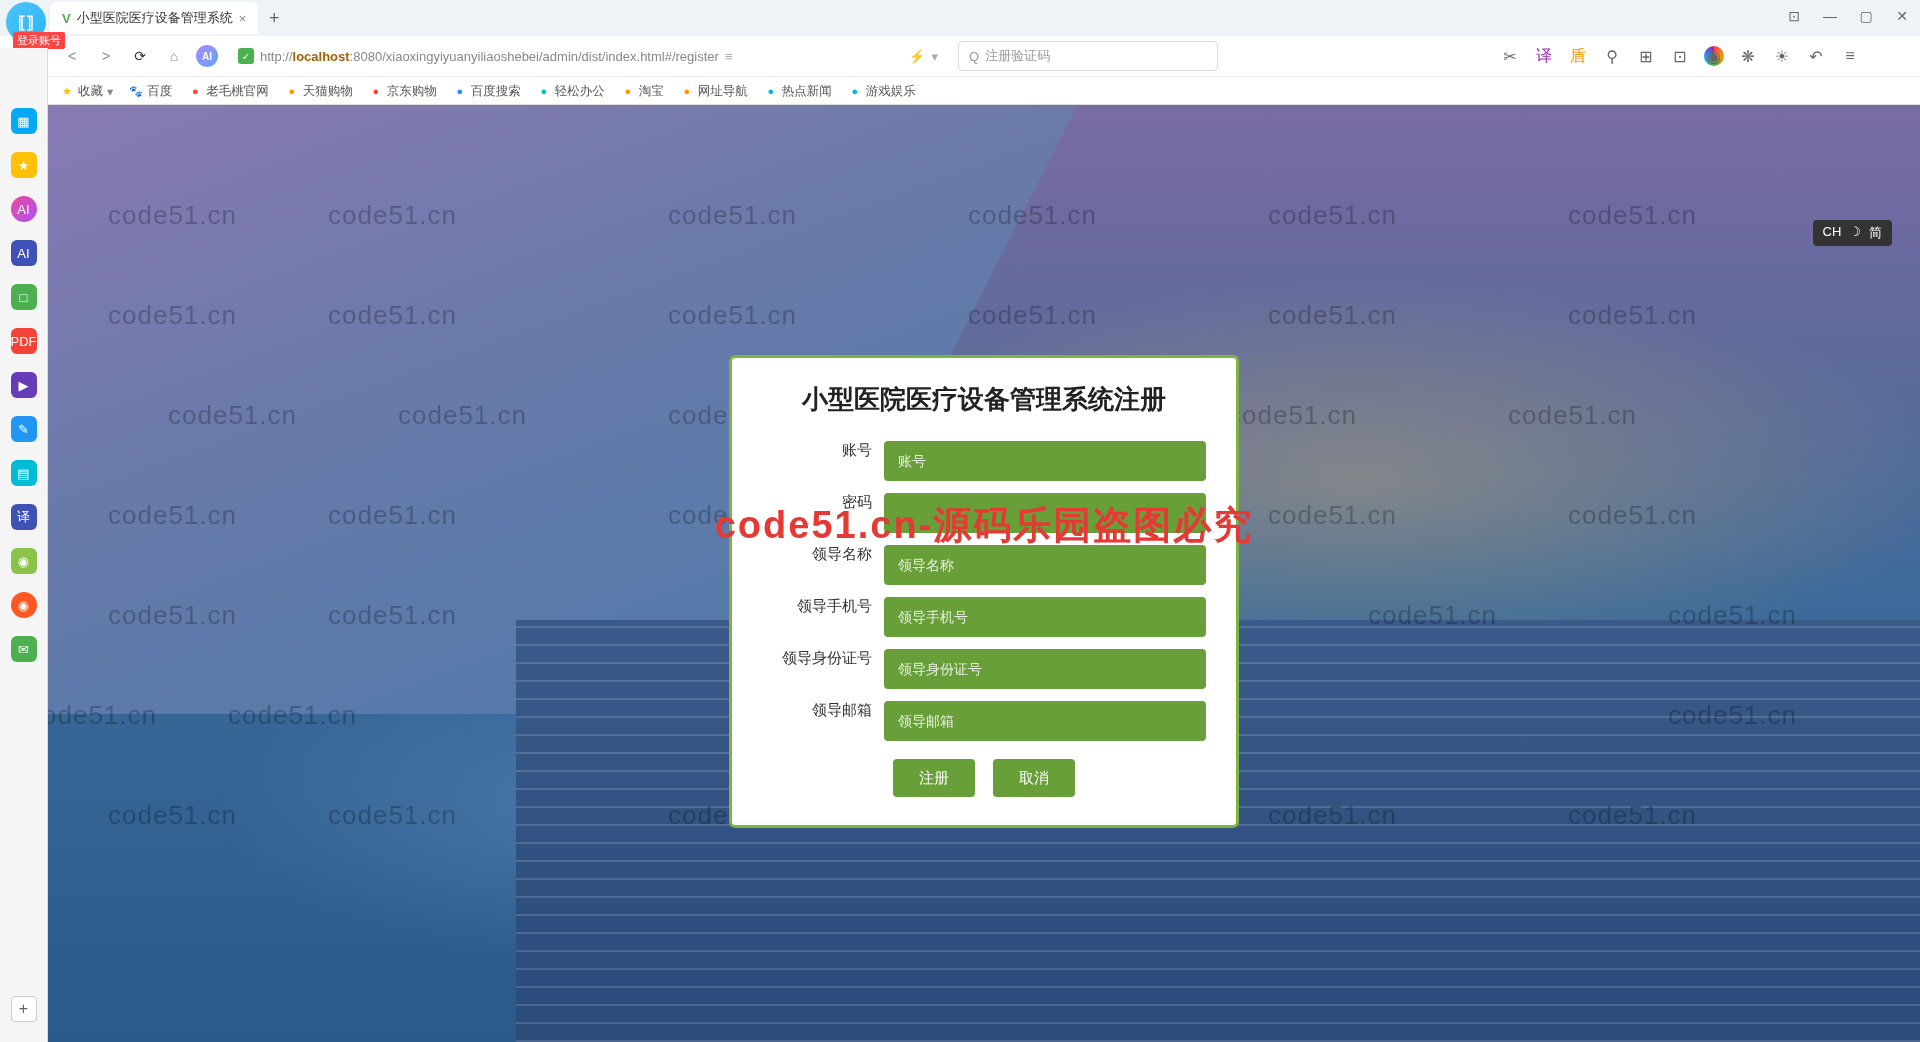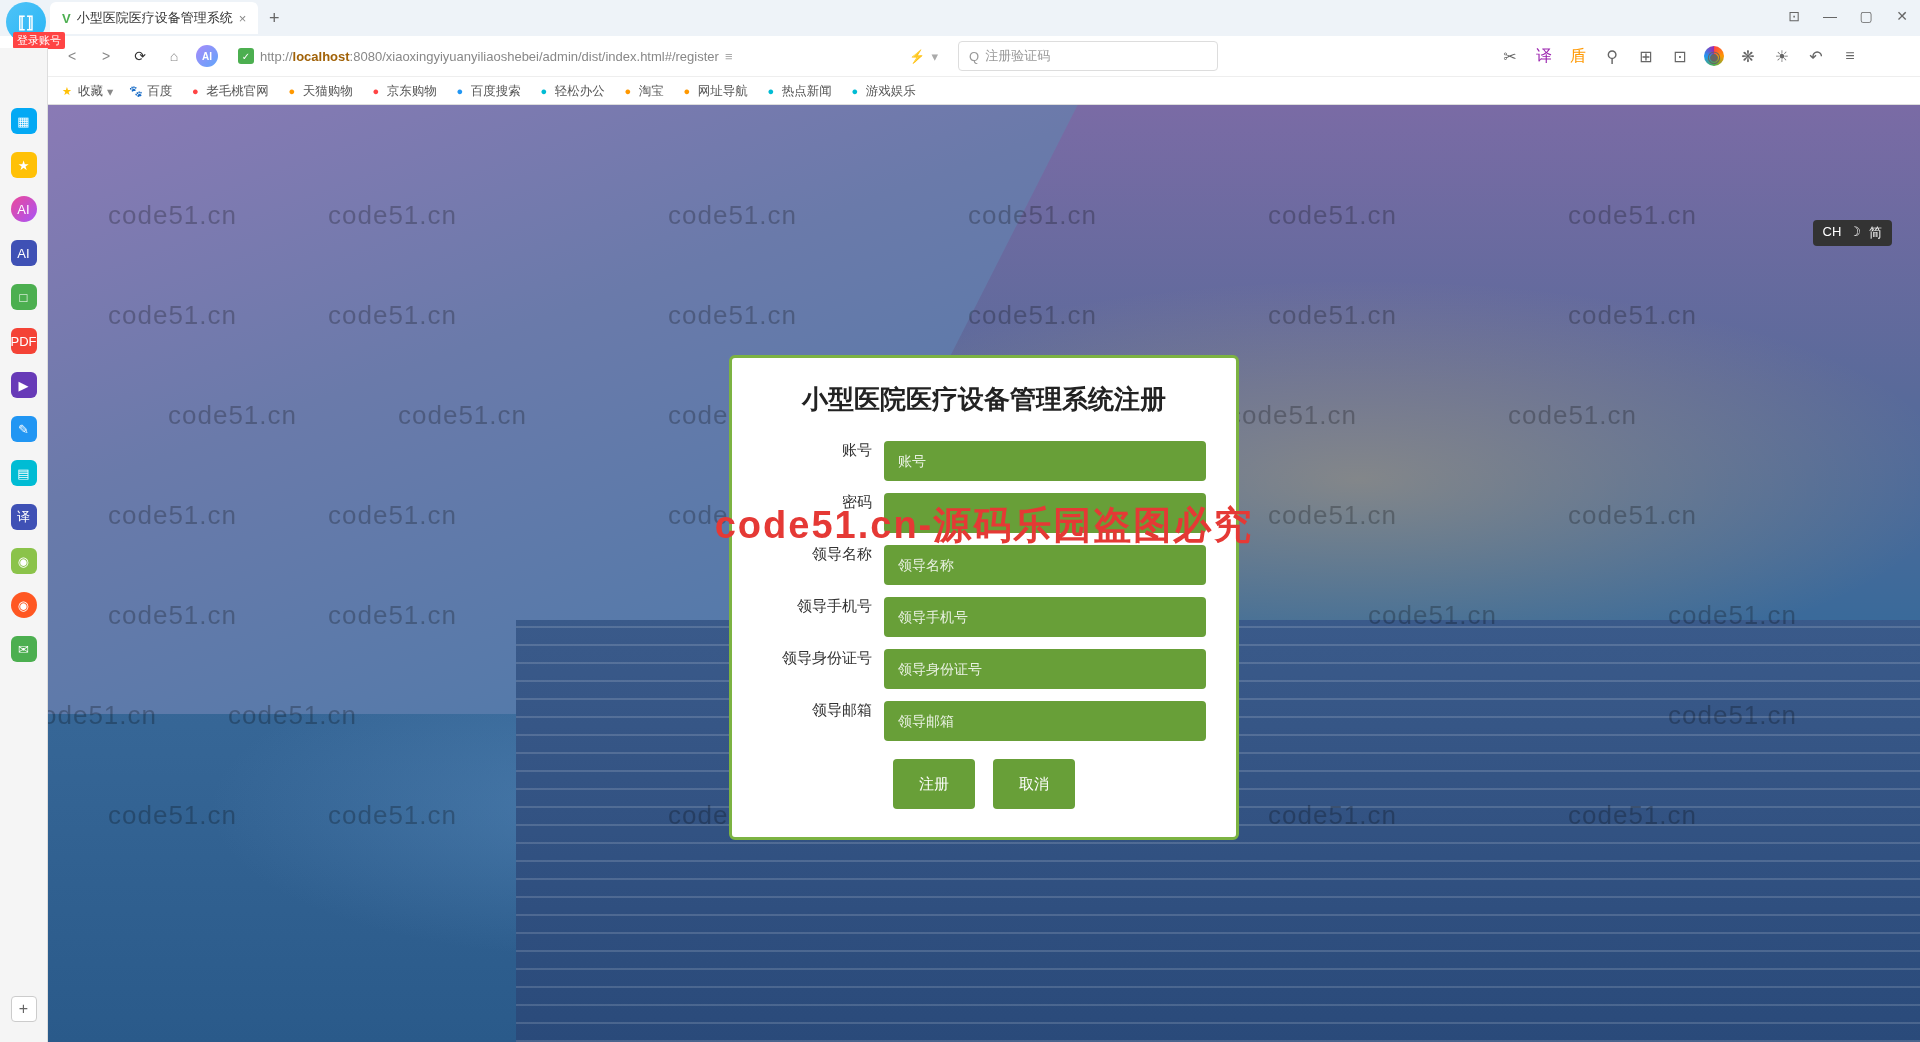--- a/index.html
+++ b/index.html
@@ -70,21 +70,21 @@
 .ime-indicator { position:absolute; top:115px; right:28px; background:#333; color:#fff; font-size:13px; padding:4px 10px; border-radius:4px; display:flex; gap:8px; z-index:30;margin-left:40px; }
 
 
 .register-card { position:absolute; top:250px; left:50%; transform:translateX(-50%); width:510px; background:#fff; border:3px solid #7cb342; border-radius:6px; padding:24px 30px 28px; z-index:10; }
 .register-card h2 { text-align:center; font-size:26px; font-weight:700; color:#222; margin-bottom:24px; }
 .form-row { display:flex; align-items:flex-start; margin-bottom:12px; gap:12px; }
 .form-row label { width:110px; text-align:right; font-size:15px; color:#333; }
 .form-row input { flex:1; height:40px; background:#689f38; border:none; border-radius:4px; padding:0 14px; color:#fff; font-size:14px; outline:none; }
 .form-row input::placeholder { color:rgba(255,255,255,0.85); }
 .form-actions { display:flex; justify-content:center; gap:18px; margin-top:18px; }
-.btn { height:50px; padding:0 26px; border:none; border-radius:4px; background:#689f38; color:#fff; font-size:15px; cursor:pointer; }
+.btn { height:38px; padding:0 26px; border:none; border-radius:4px; background:#689f38; color:#fff; font-size:15px; cursor:pointer; }
 </style>
 </head>
 <body>
 
 <div class="browser-chrome">
   <div class="browser-logo">⟦⟧</div>
   <div class="login-badge">登录账号</div>
 
   <div class="tab-bar">
     <div class="tab">

